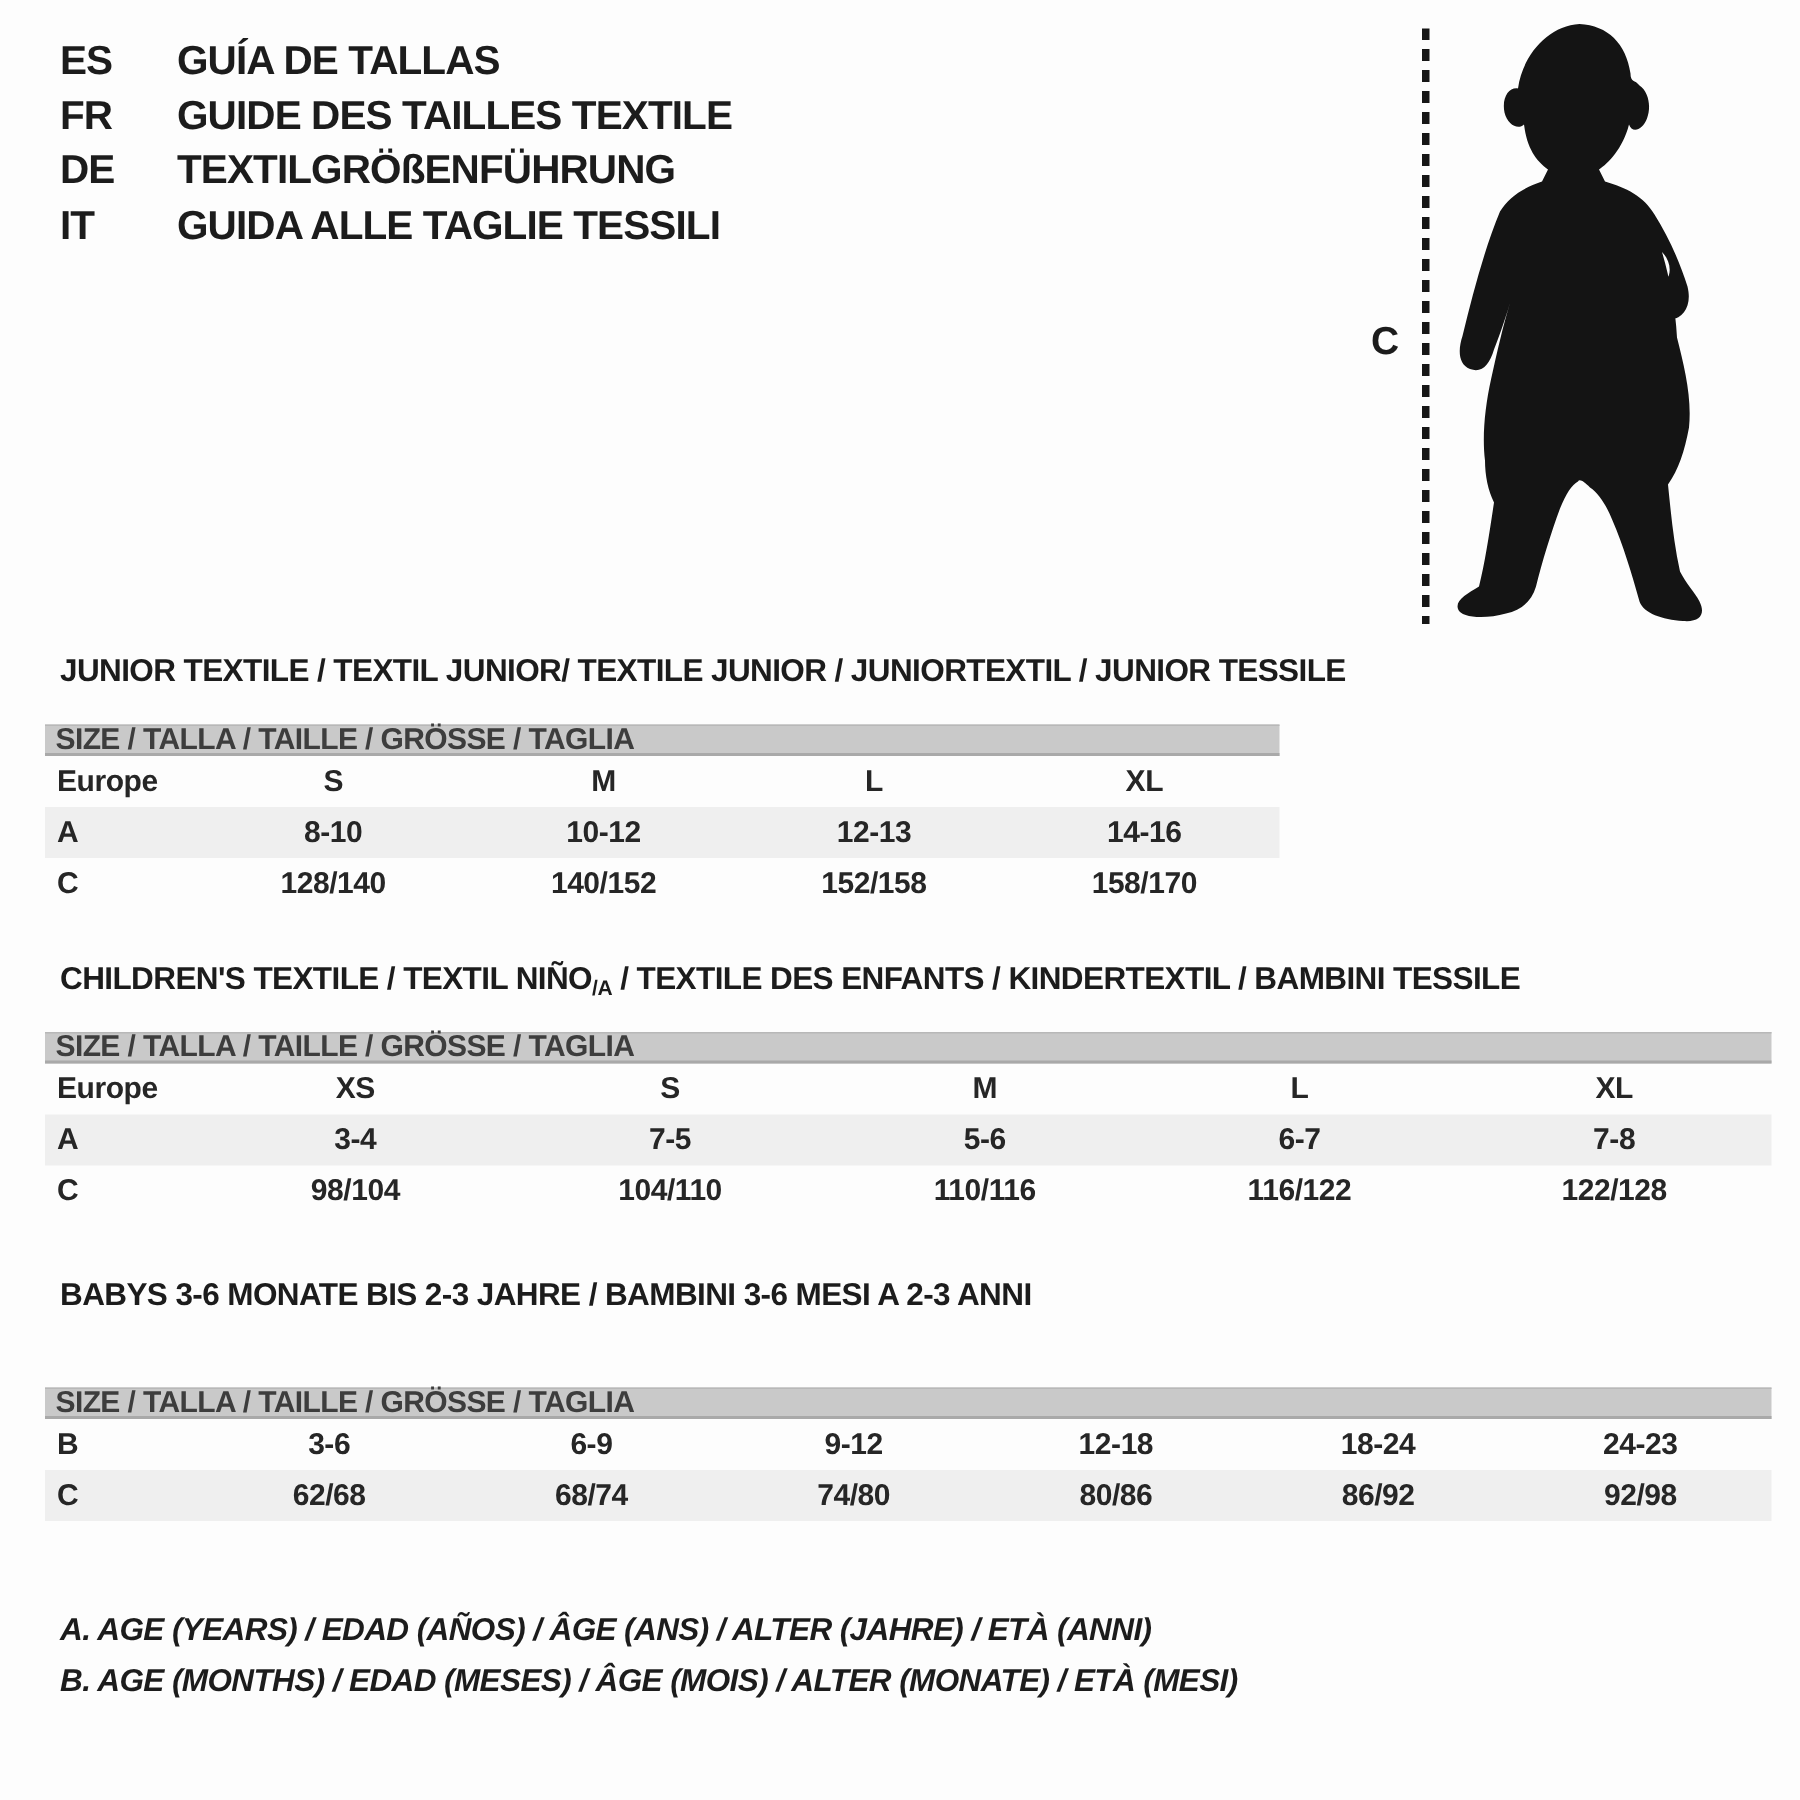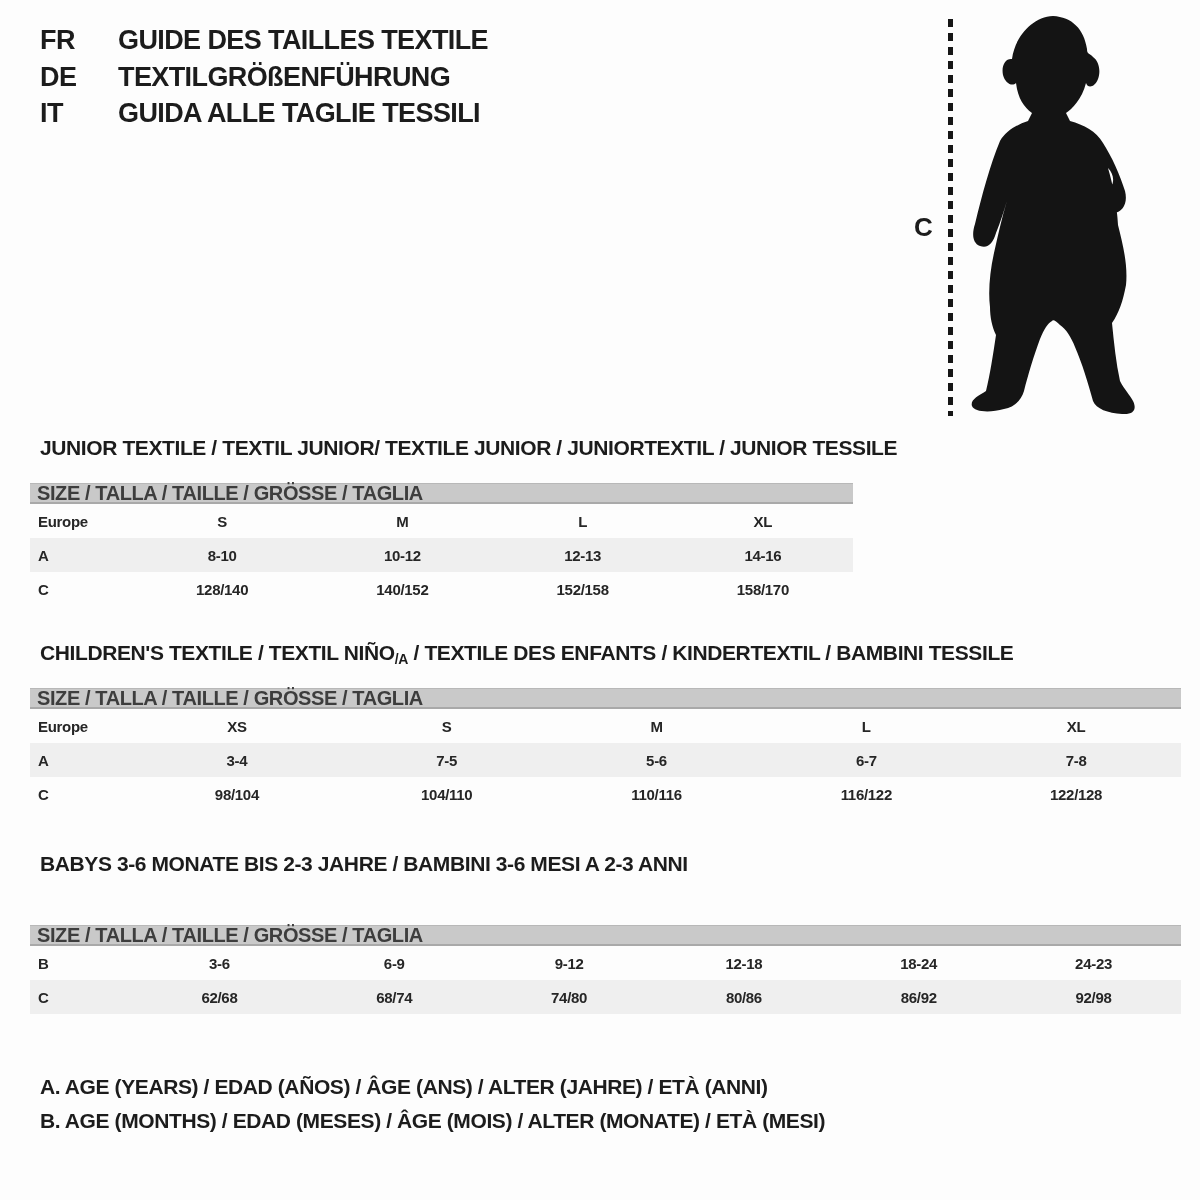--- a/index.html
+++ b/index.html
@@ -35,32 +35,36 @@
   .tbl{position:absolute;left:30px;}
   .size-bar{
     height:21px;box-sizing:border-box;
     background:#c9c9c9;
     border-top:1px solid #b8b8b8;
     border-bottom:2px solid #a9a9a9;
     display:flex;align-items:center;
     padding-left:7px;
     font-size:20px;font-weight:700;letter-spacing:-0.4px;color:#3d3d3d;
   }
-  .t-row{display:flex;align-items:center;height:34px;font-size:15px;font-weight:700;letter-spacing:-0.3px;color:#262626;}
+  .t-row{display:flex;align-items:center;height:34px;font-size:20px;font-weight:700;letter-spacing:-0.3px;color:#262626;justify-content:center;}
   .t-row.shaded{background:#efefef;}
   .t-label{flex:0 0 102px;width:102px;padding-left:8px;box-sizing:border-box;text-align:left;}
   .t-cell{flex:1;text-align:center;}
 
   
-  .notes{position:absolute;left:40px;top:1070px;font-size:21px;font-weight:700;letter-spacing:-0.4px;line-height:33.5px;}
+  .notes{position:absolute;left:40px;top:1070px;font-size:21px;font-weight:700;letter-spacing:-0.4px;line-height:33.5px;font-style:italic;}
 </style>
 </head>
 <body>
 
 <div class="langs">
+  <div class="lang-row">
+    <span class="lang-code">ES</span>
+    <span class="lang-title">GUÍA DE TALLAS</span>
+  </div>
   <div class="lang-row">
     <span class="lang-code">FR</span>
     <span class="lang-title">GUIDE DES TAILLES TEXTILE</span>
   </div>
   <div class="lang-row">
     <span class="lang-code">DE</span>
     <span class="lang-title">TEXTILGRÖßENFÜHRUNG</span>
   </div>
   <div class="lang-row">
     <span class="lang-code">IT</span>

